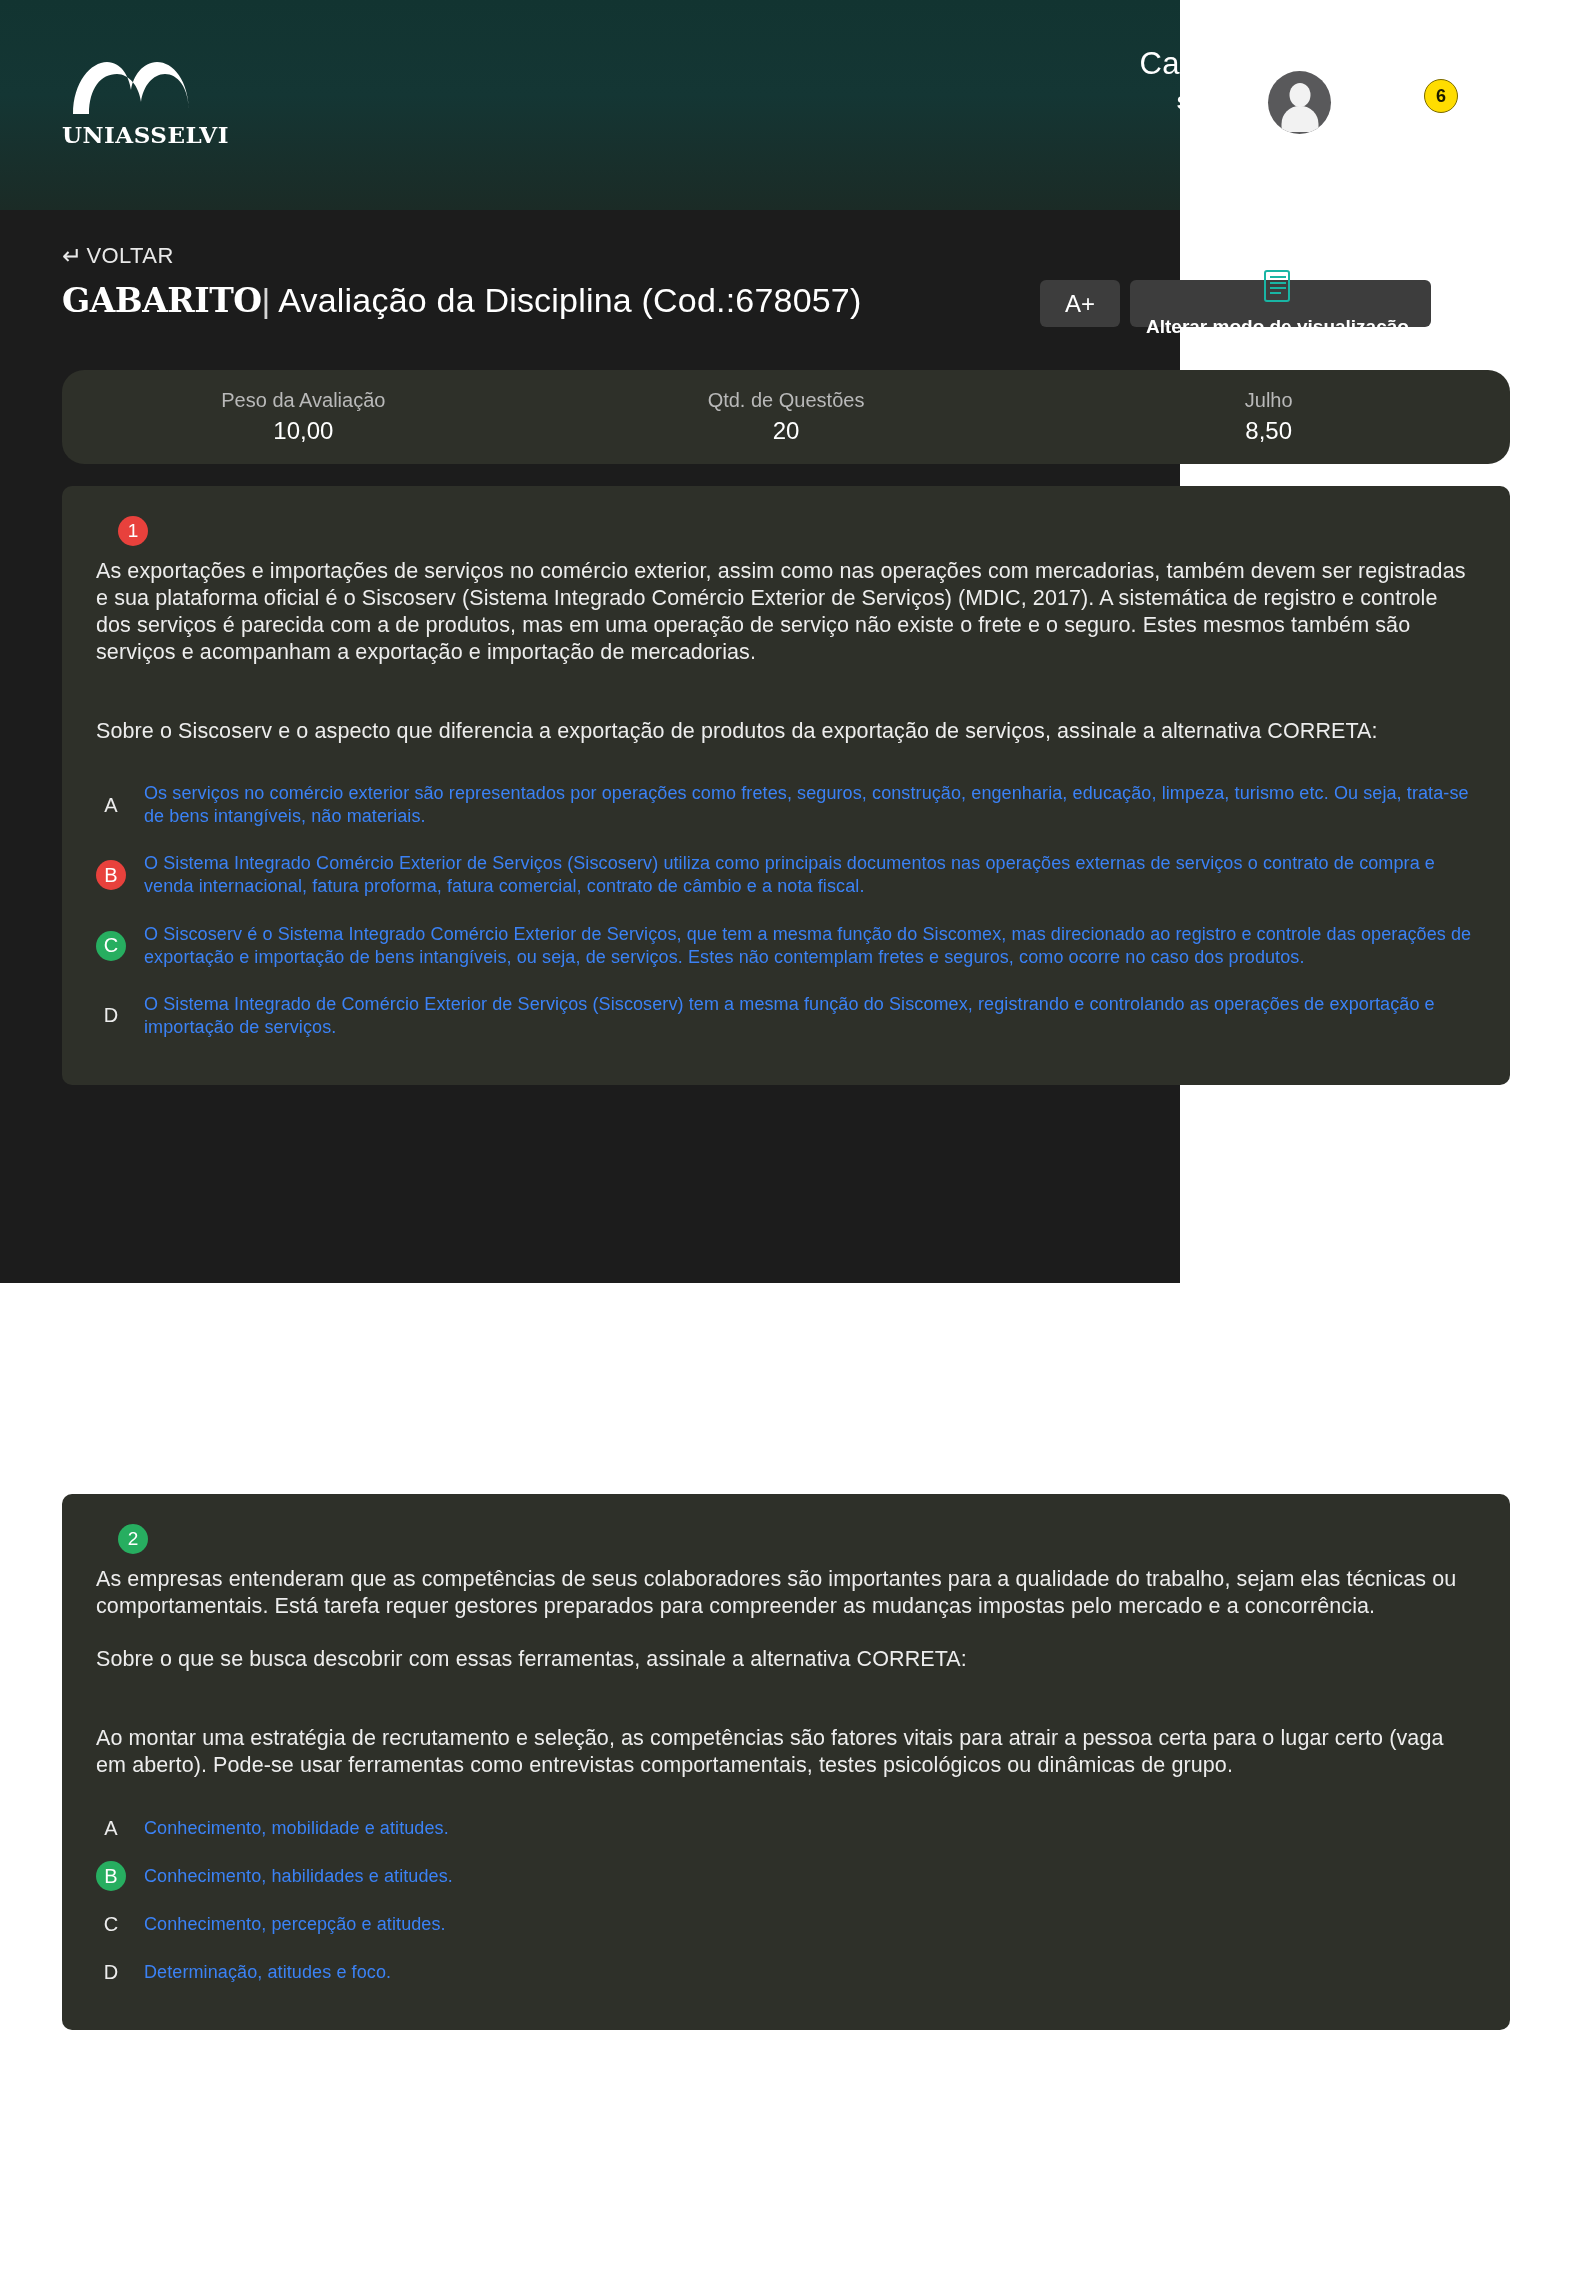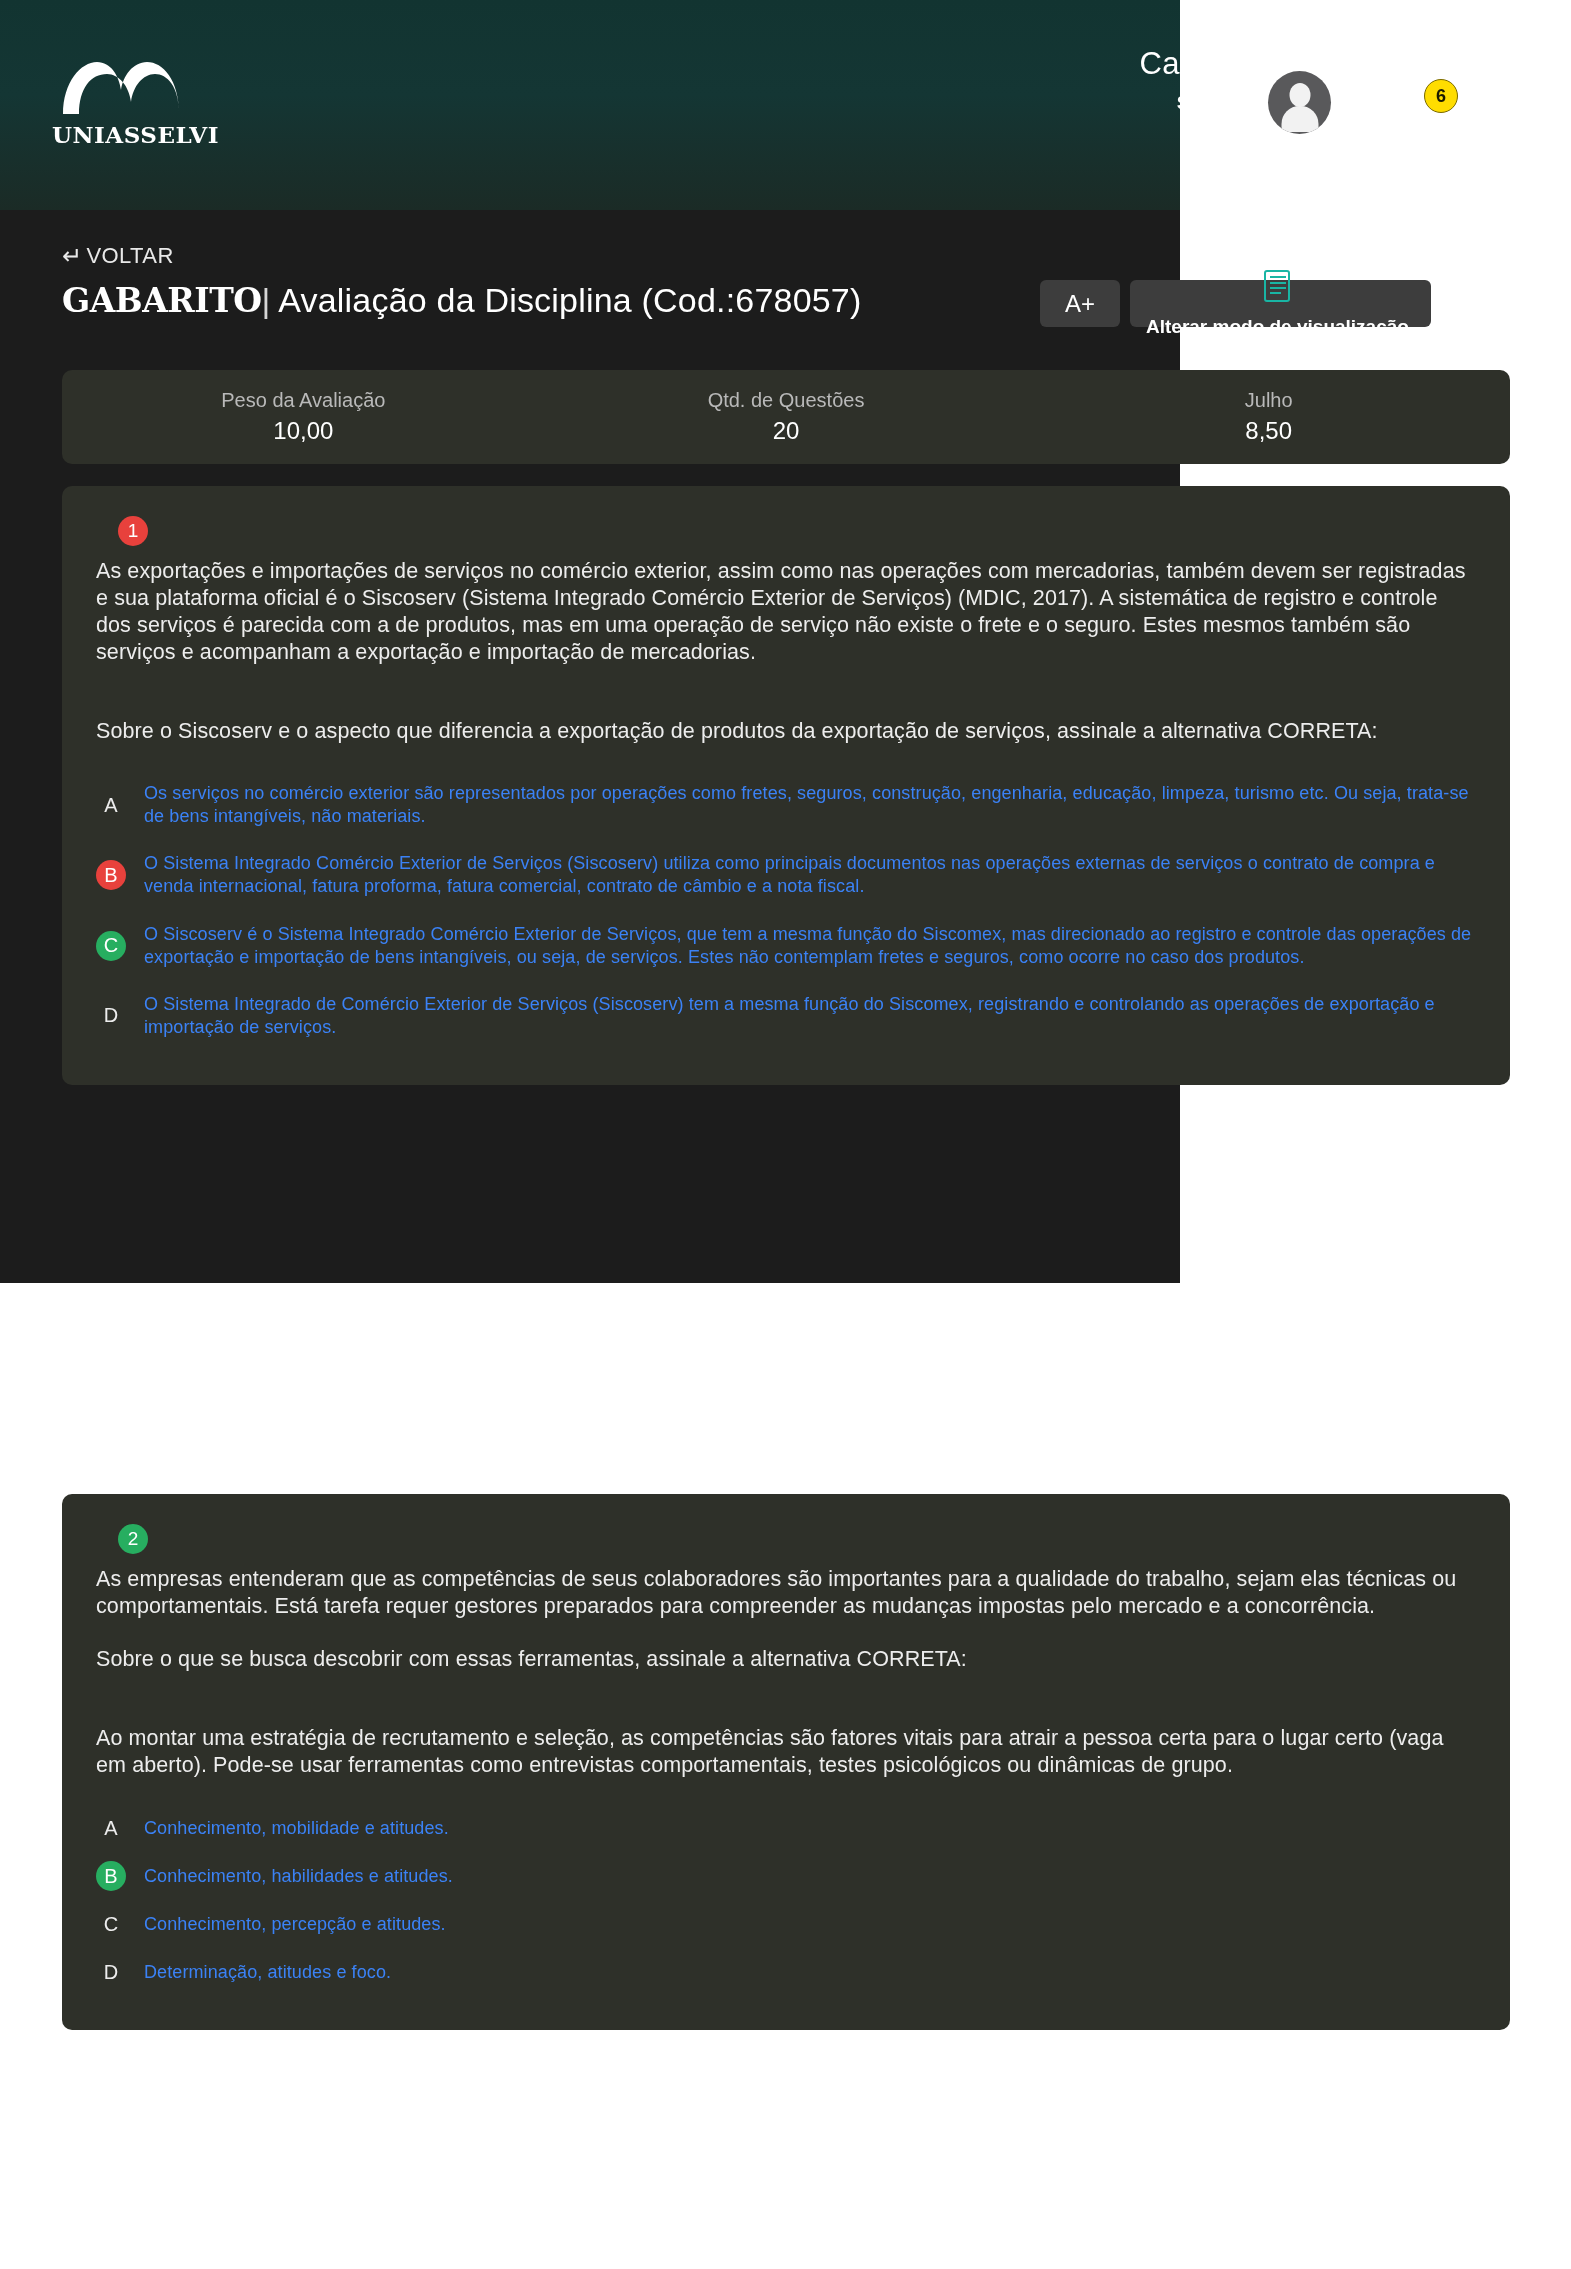--- a/index.html
+++ b/index.html
@@ -38,21 +38,21 @@
   .header {
     position: absolute;
     left: 0; top: 0;
     width: 1180px;
     height: 210px;
     background: linear-gradient(180deg, #123431 0%, #143634 45%, #1b2b26 100%);
     overflow: hidden;
   }
   .logo {
     position: absolute;
-    left: 52px; top: 56px;
+    left: 62px; top: 56px;
     width: 160px;
     color: #ffffff;
     text-align: center;
   }
   .logo svg { display: block; margin: 0 auto; }
   .logo-word {
     font-family: "DejaVu Serif", serif;
     font-weight: bold;
     font-size: 23px;
     letter-spacing: 0.5px;
@@ -205,21 +205,21 @@
   .doc-icon i:nth-child(3) { top: 15px; width: 16px; }
   .doc-icon i:nth-child(4) { top: 20px; width: 11px; }
 
   
   .stats {
     position: absolute;
     left: 62px; top: 370px;
     width: 1448px;
     height: 94px;
     background: #2e3029;
-    border-radius: 10px;
+    border-radius: 22px;
     display: flex;
   }
   .stat {
     flex: 1;
     display: flex;
     flex-direction: column;
     align-items: center;
     justify-content: center;
     gap: 5px;
   }

